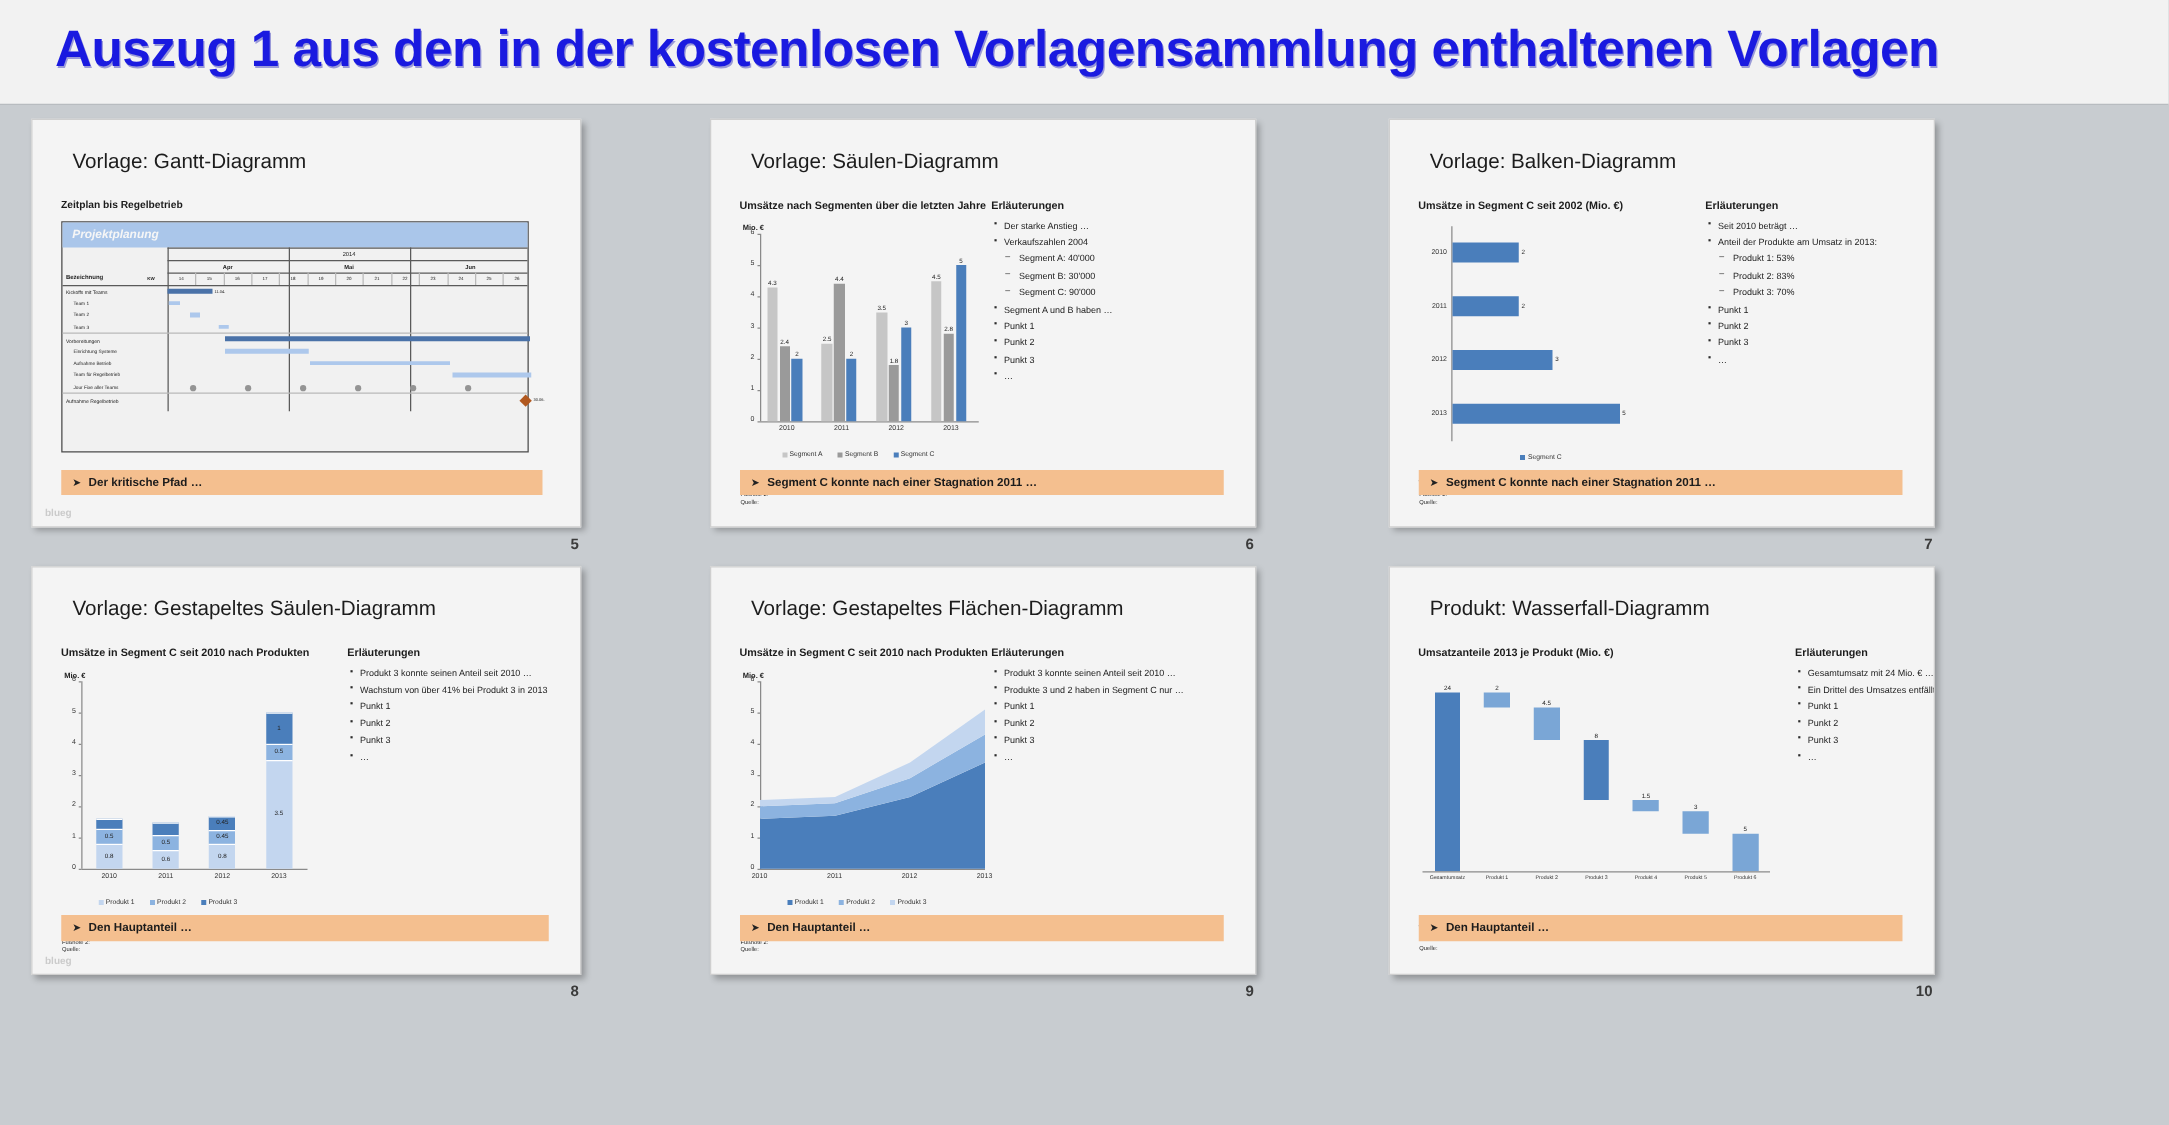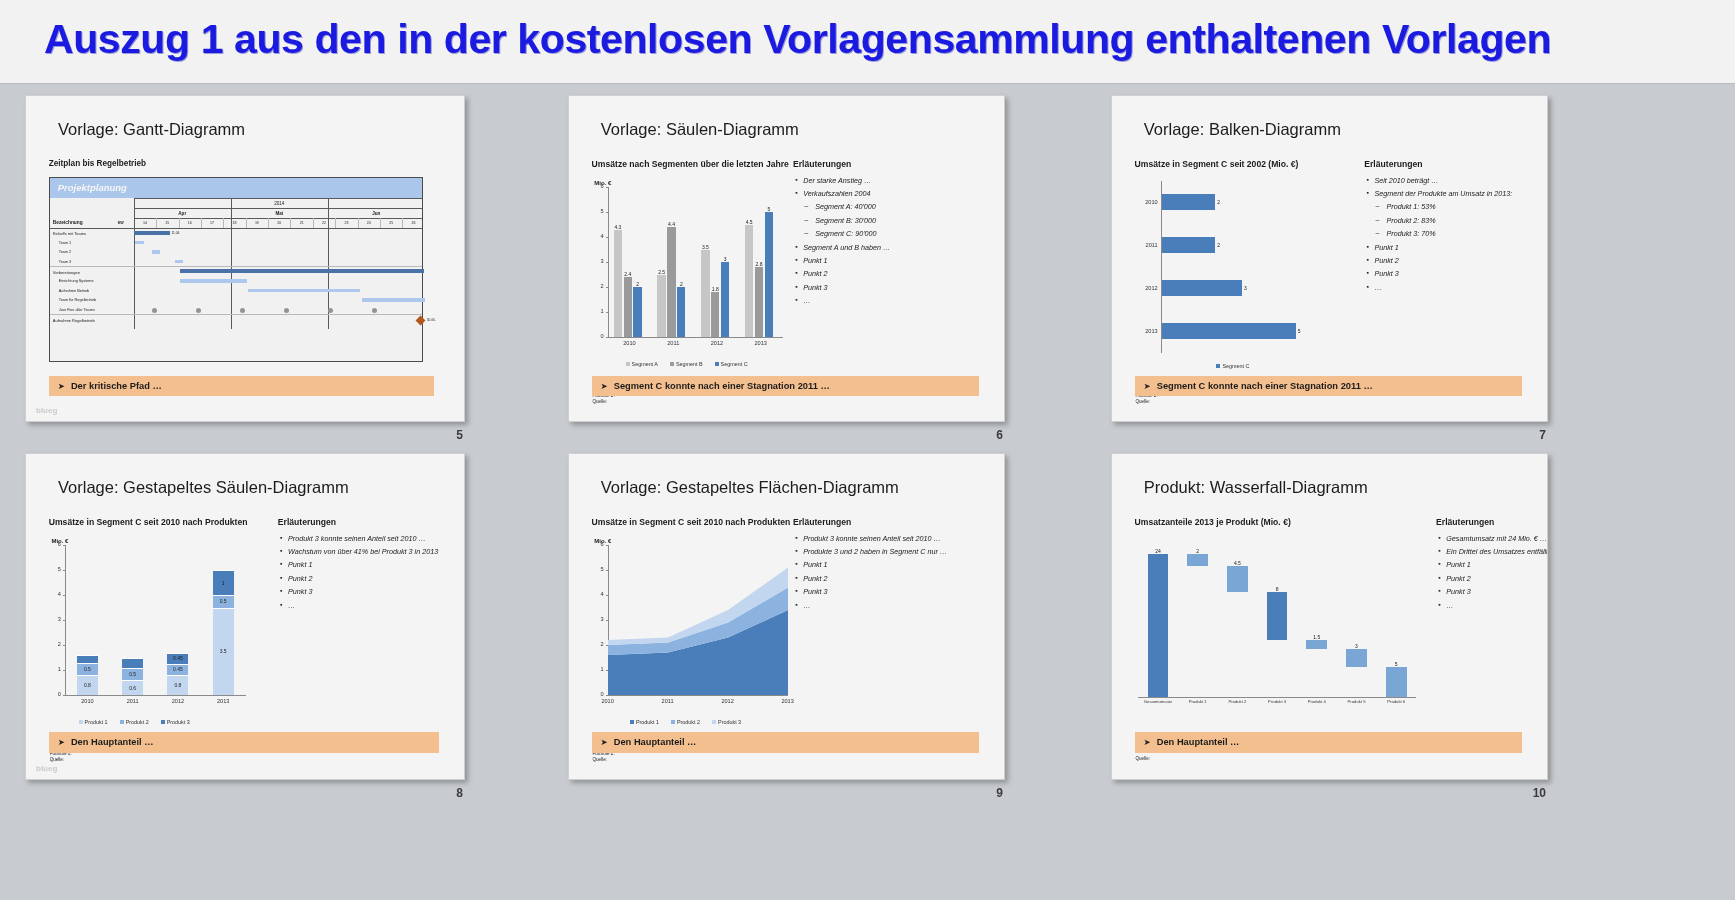--- a/index.html
+++ b/index.html
@@ -41,21 +41,21 @@
   .slide-title {
     position:absolute; left:7.3%; top:7.5%;
     font-size:16.5px; color:#1c1c1c; white-space:nowrap;
   }
   .col-head {
     position:absolute;
     font-size:8.6px; font-weight:bold; color:#1c1c1c; white-space:nowrap;
   }
   .bullets {
     position:absolute;
-    font-size:7.2px; color:#222; line-height:1.0;font-style:italic;
+    font-size:7.2px; color:#222; line-height:1.0;
   }
   .bullets .b1 { position:relative; padding-left:8px; margin-bottom:6.2px; white-space:nowrap;}
   .bullets .b1:before {
     content:"\25AA"; position:absolute; left:0; top:-1px; font-size:7px; color:#2b2b2b;
   }
   .bullets .b2 { position:relative; padding-left:20px; margin-bottom:6.2px; white-space:nowrap;}
   .bullets .b2:before {
     content:"\2013"; position:absolute; left:9px; top:-1px; font-size:7px; color:#2b2b2b;
   }
   
@@ -339,21 +339,21 @@
 
     <div class="footnotes" style="left:5.4%; top:88.5%; width:45%;">
       <div class="fn-rule"></div>
       <div>Fußnote 1:</div>
       <div>Fußnote 2:</div>
       <div>Quelle:</div>
     </div>
 
     <div class="bullets" id="bul7" style="left:58.5%; top:24.8%; width:41%;">
         <div class="b1">Seit 2010 beträgt …</div>
-        <div class="b1">Segment der Produkte am Umsatz in 2013:</div>
+        <div class="b1">Anteil der Produkte am Umsatz in 2013:</div>
         <div class="b2">Produkt 1: 53%</div>
         <div class="b2">Produkt 2: 83%</div>
         <div class="b2">Produkt 3: 70%</div>
         <div class="b1">Punkt 1</div>
         <div class="b1">Punkt 2</div>
         <div class="b1">Punkt 3</div>
         <div class="b1">…</div>
       </div>
 
     <div class="msg-bar" style="left:5.2%; top:86%; width:89%; height:6.4%;">

